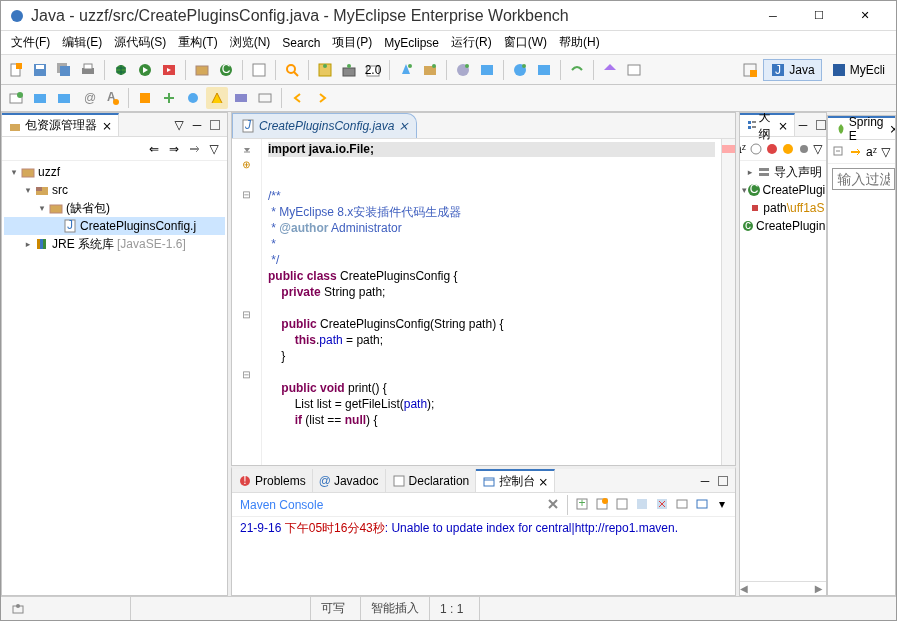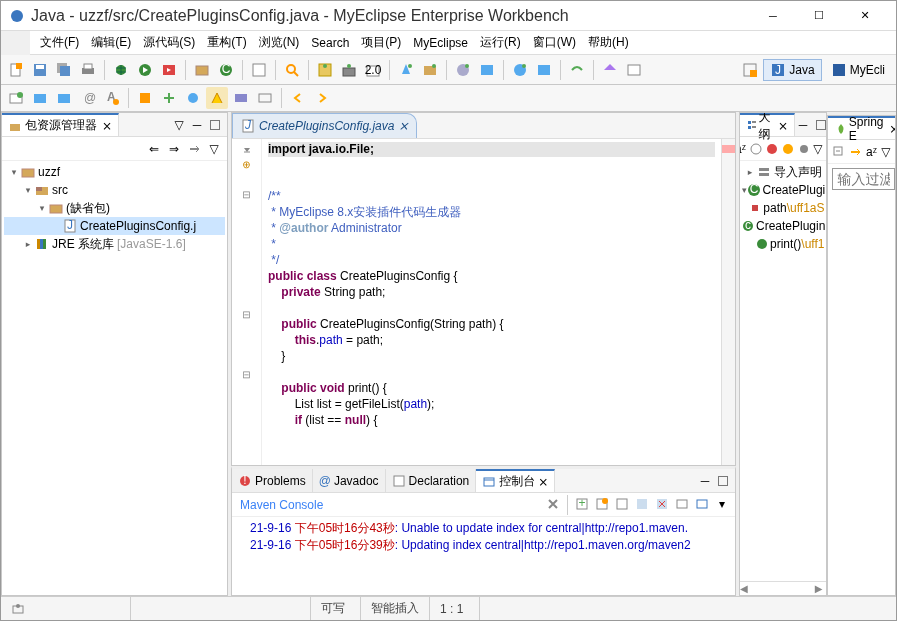--- a/index.html
+++ b/index.html
@@ -1,21 +1,21 @@
 <!DOCTYPE html>
 <html><head>
 <meta charset="utf-8">
 <style>
 * { margin: 0; padding: 0; box-sizing: border-box; font-family: "Microsoft YaHei", "Segoe UI", sans-serif; font-size: 12px; }
 body { background: #f0f0f0; width: 897px; height: 621px; overflow: hidden; display: flex; flex-direction: column; border: 1px solid #999; }
 .titlebar { height: 30px; background: #fff; display: flex; align-items: center; padding: 0 8px; border-bottom: 1px solid #ddd; }
 .titlebar-icon { width: 16px; height: 16px; margin-right: 6px; }
 .titlebar-title { flex: 1; font-size: 16px; color: #333; }
 .win-btn { width: 46px; height: 30px; display: flex; align-items: center; justify-content: center; cursor: pointer; font-size: 11px; font-family: "Segoe MDL2 Assets", sans-serif; }
-.menubar { height: 24px; background: #fff; display: flex; align-items: center; padding: 0 4px; border-bottom: 1px solid #ddd; margin-left: 29px; }
+.menubar { height: 24px; background: #fff; display: flex; align-items: center; padding: 0 4px; border-bottom: 1px solid #ddd; }
 .menu-item { padding: 2px 6px; cursor: pointer; font-size: 12px; }
 .toolbar { background: #f7f7f7; border-bottom: 1px solid #c8c8c8; padding: 2px 4px; display: flex; align-items: center; flex-wrap: wrap; gap: 2px; min-height: 30px; }
 .tb-btn { width: 22px; height: 22px; display: flex; align-items: center; justify-content: center; cursor: pointer; border-radius: 2px; }
 .tb-sep { width: 1px; height: 20px; background: #ccc; margin: 0 3px; }
 .tb-flex { flex: 1; }
 .persp-btn { height: 22px; padding: 0 6px; display: flex; align-items: center; gap: 3px; cursor: pointer; border: 1px solid transparent; }
 .persp-btn.active { background: #e1ecf9; border: 1px solid #99b9e0; }
 .workspace { flex: 1; display: flex; background: #eee; overflow: hidden; }
 .left-panel { width: 230px; display: flex; flex-direction: column; border-right: 3px solid #eee; }
 .center-panel { flex: 1; display: flex; flex-direction: column; overflow: hidden; }
@@ -39,21 +39,21 @@
 .gutter { width: 30px; background: #fff; border-right: 1px solid #eee; padding-top: 3px; }
 .gutter-mark { height: 15px; display: flex; align-items: center; justify-content: center; font-size: 10px; }
 .code { flex: 1; padding: 3px 6px; font-family: "Consolas", monospace; font-size: 13px; line-height: 15px; white-space: pre; overflow: auto; }
 .code .kw { color: #7f0055; font-weight: bold; }
 .code .cm { color: #3f5fbf; }
 .code .tag { color: #7f9fbf; font-weight: bold; }
 .code .field { color: #0000c0; }
 .highlight-line { background: #e5e5e5; display: block; width: 100%; }
 .ov-ruler { width: 14px; background: #f5f5f5; border-left: 1px solid #ddd; }
 .bottom-panels { height: 130px; border-top: 3px solid #eee; display: flex; flex-direction: column; }
-.console-body { flex: 1; padding: 3px 18px; font-family: "Consolas", monospace; font-size: 12px; overflow: auto; background: #fff; }
+.console-body { flex: 1; padding: 3px 8px; font-family: "Consolas", monospace; font-size: 12px; overflow: auto; background: #fff; }
 .console-line { white-space: nowrap; }
 .c-blue { color: #0000c0; }
 .c-red { color: #c00000; }
 .statusbar { height: 24px; background: #f5f5f5; border-top: 1px solid #ccc; display: flex; align-items: center; }
 .status-cell { border-right: 1px solid #ccc; padding: 12px 10px; height: 100%; display: flex; align-items: center; color: #444; min-width: 50px; }
 .status-cell:first-child { width: 130px; }
 .view-min { width: 16px; height: 16px; cursor: pointer; display: flex; align-items: center; justify-content: center; }
 .hdr-right { margin-left: auto; display: flex; gap: 2px; padding-right: 4px; }
 .icon-sq { width: 10px; height: 10px; border: 1px solid #777; }
 svg { display: block; }
@@ -552,21 +552,20 @@
           <div class="view-tb-btn">
               <svg width="14" height="14">
                 <rect x="2" y="3" width="10" height="8" fill="#fff" stroke="#3a76bf"></rect>
               </svg>
             </div>
           <div class="view-tb-btn">▾</div>
         </div>
       </div>
       <div class="console-body">
         <div class="console-line"><span class="c-blue">21-9-16 </span><span class="c-red">下午05时16分43秒</span><span class="c-blue">: Unable to update index for central|http://repo1.maven.</span></div>
-        <div class="console-line"><span class="c-blue">21-9-16 </span><span class="c-red">下午05时16分39秒</span><span class="c-blue">: Updating index central|http://repo1.maven.org/maven2</span></div>
       </div>
     </div>
   </div>
 
   <div class="right-panel">
     <div class="view" style="flex:1.3">
       <div class="view-header">
         <div class="view-tab active">
           <svg width="14" height="14">
               <rect x="2" y="2" width="3" height="3" fill="#3a76bf"></rect>
@@ -648,30 +647,20 @@
         <div class="tree-node">
           <span class="tree-indent" style="width:28px"></span>
           <span class="tree-icon">
               <svg width="12" height="12">
                 <circle cx="6" cy="6" r="5" fill="#3a8c3a"></circle>
                 <text x="6" y="9" fill="#fff" font-size="7" text-anchor="middle">c</text>
               </svg>
             </span>
           <span>CreatePlugin</span>
         </div>
-        <div class="tree-node">
-          <span class="tree-indent" style="width:28px"></span>
-          <span class="tree-icon">
-              <svg width="12" height="12">
-                <circle cx="6" cy="6" r="5" fill="#3a8c3a"></circle>
-              </svg>
-            </span>
-          <span>print()</span>
-          <span style="color:#c80">\uff1</span>
-        </div>
       </div>
       <div style="height:14px;border-top:1px solid #ddd;display:flex;align-items:center;justify-content:flex-end;padding-right:4px">
         <span style="font-size:10px;color:#888">◀</span>
         <span style="flex:1"></span>
         <span style="font-size:10px;color:#888">▶</span>
       </div>
     </div>
 
     <div class="view" style="flex:1;margin-top:3px">
       <div class="view-header">

